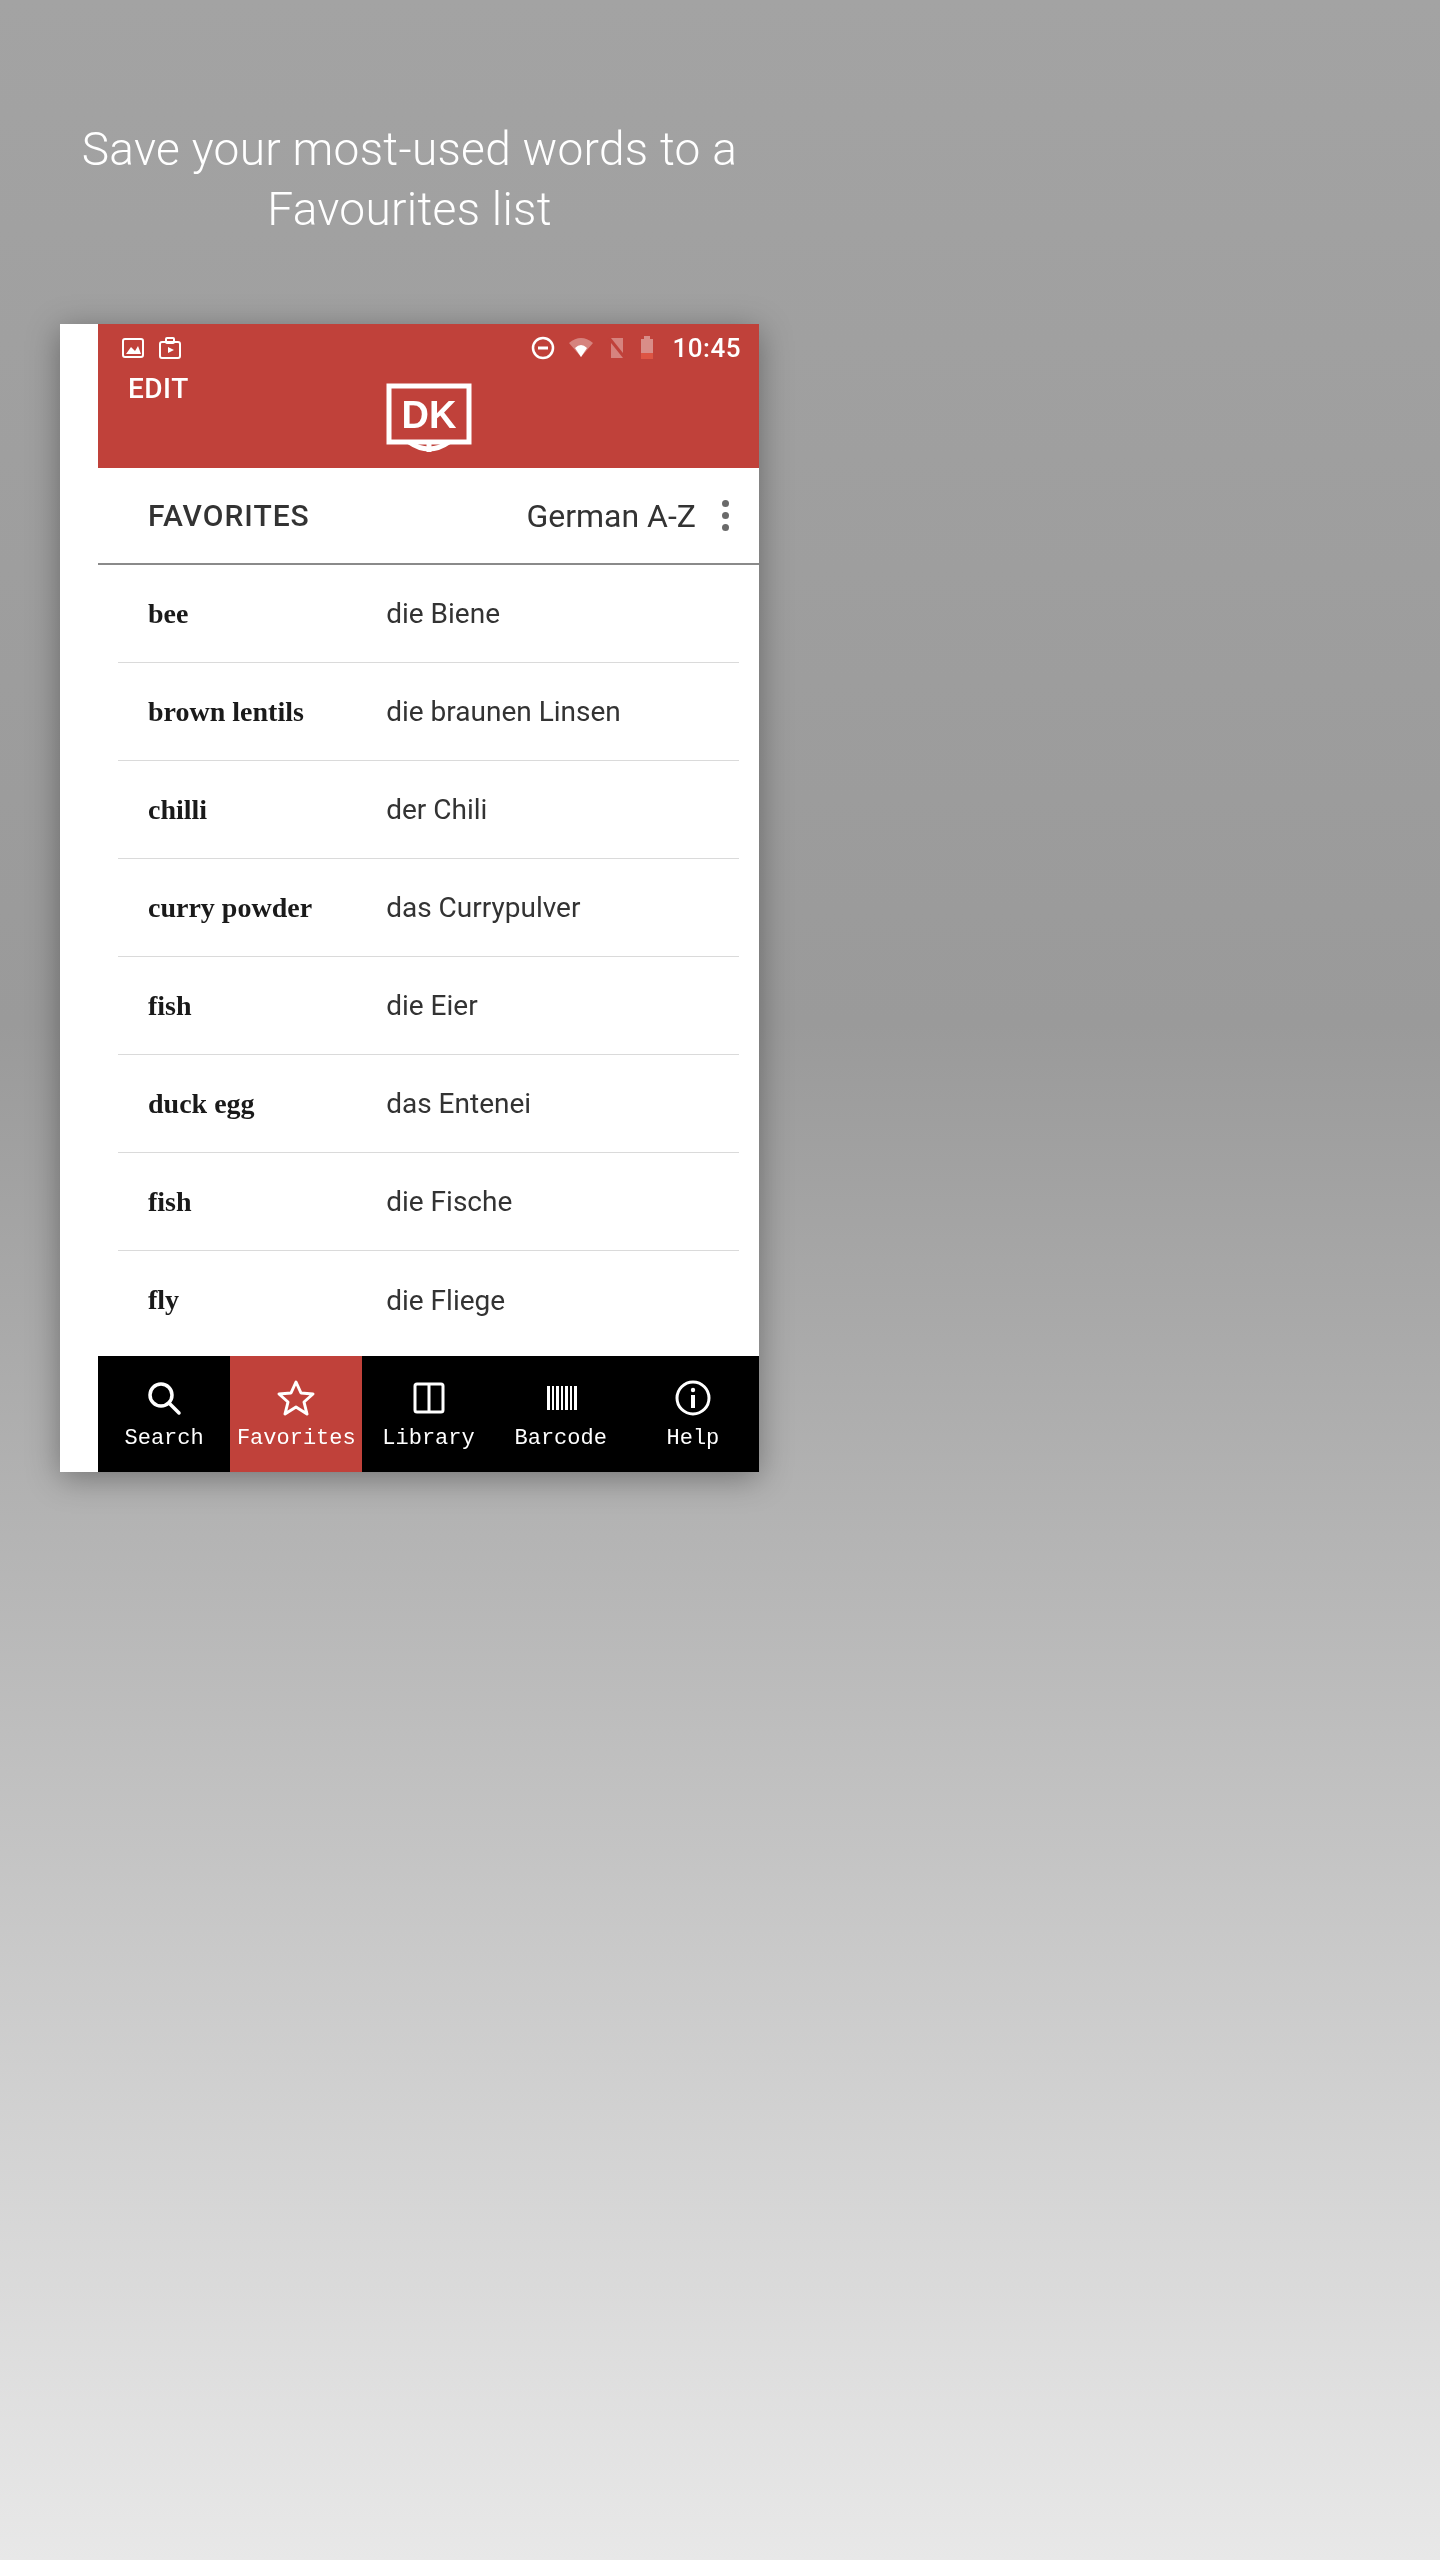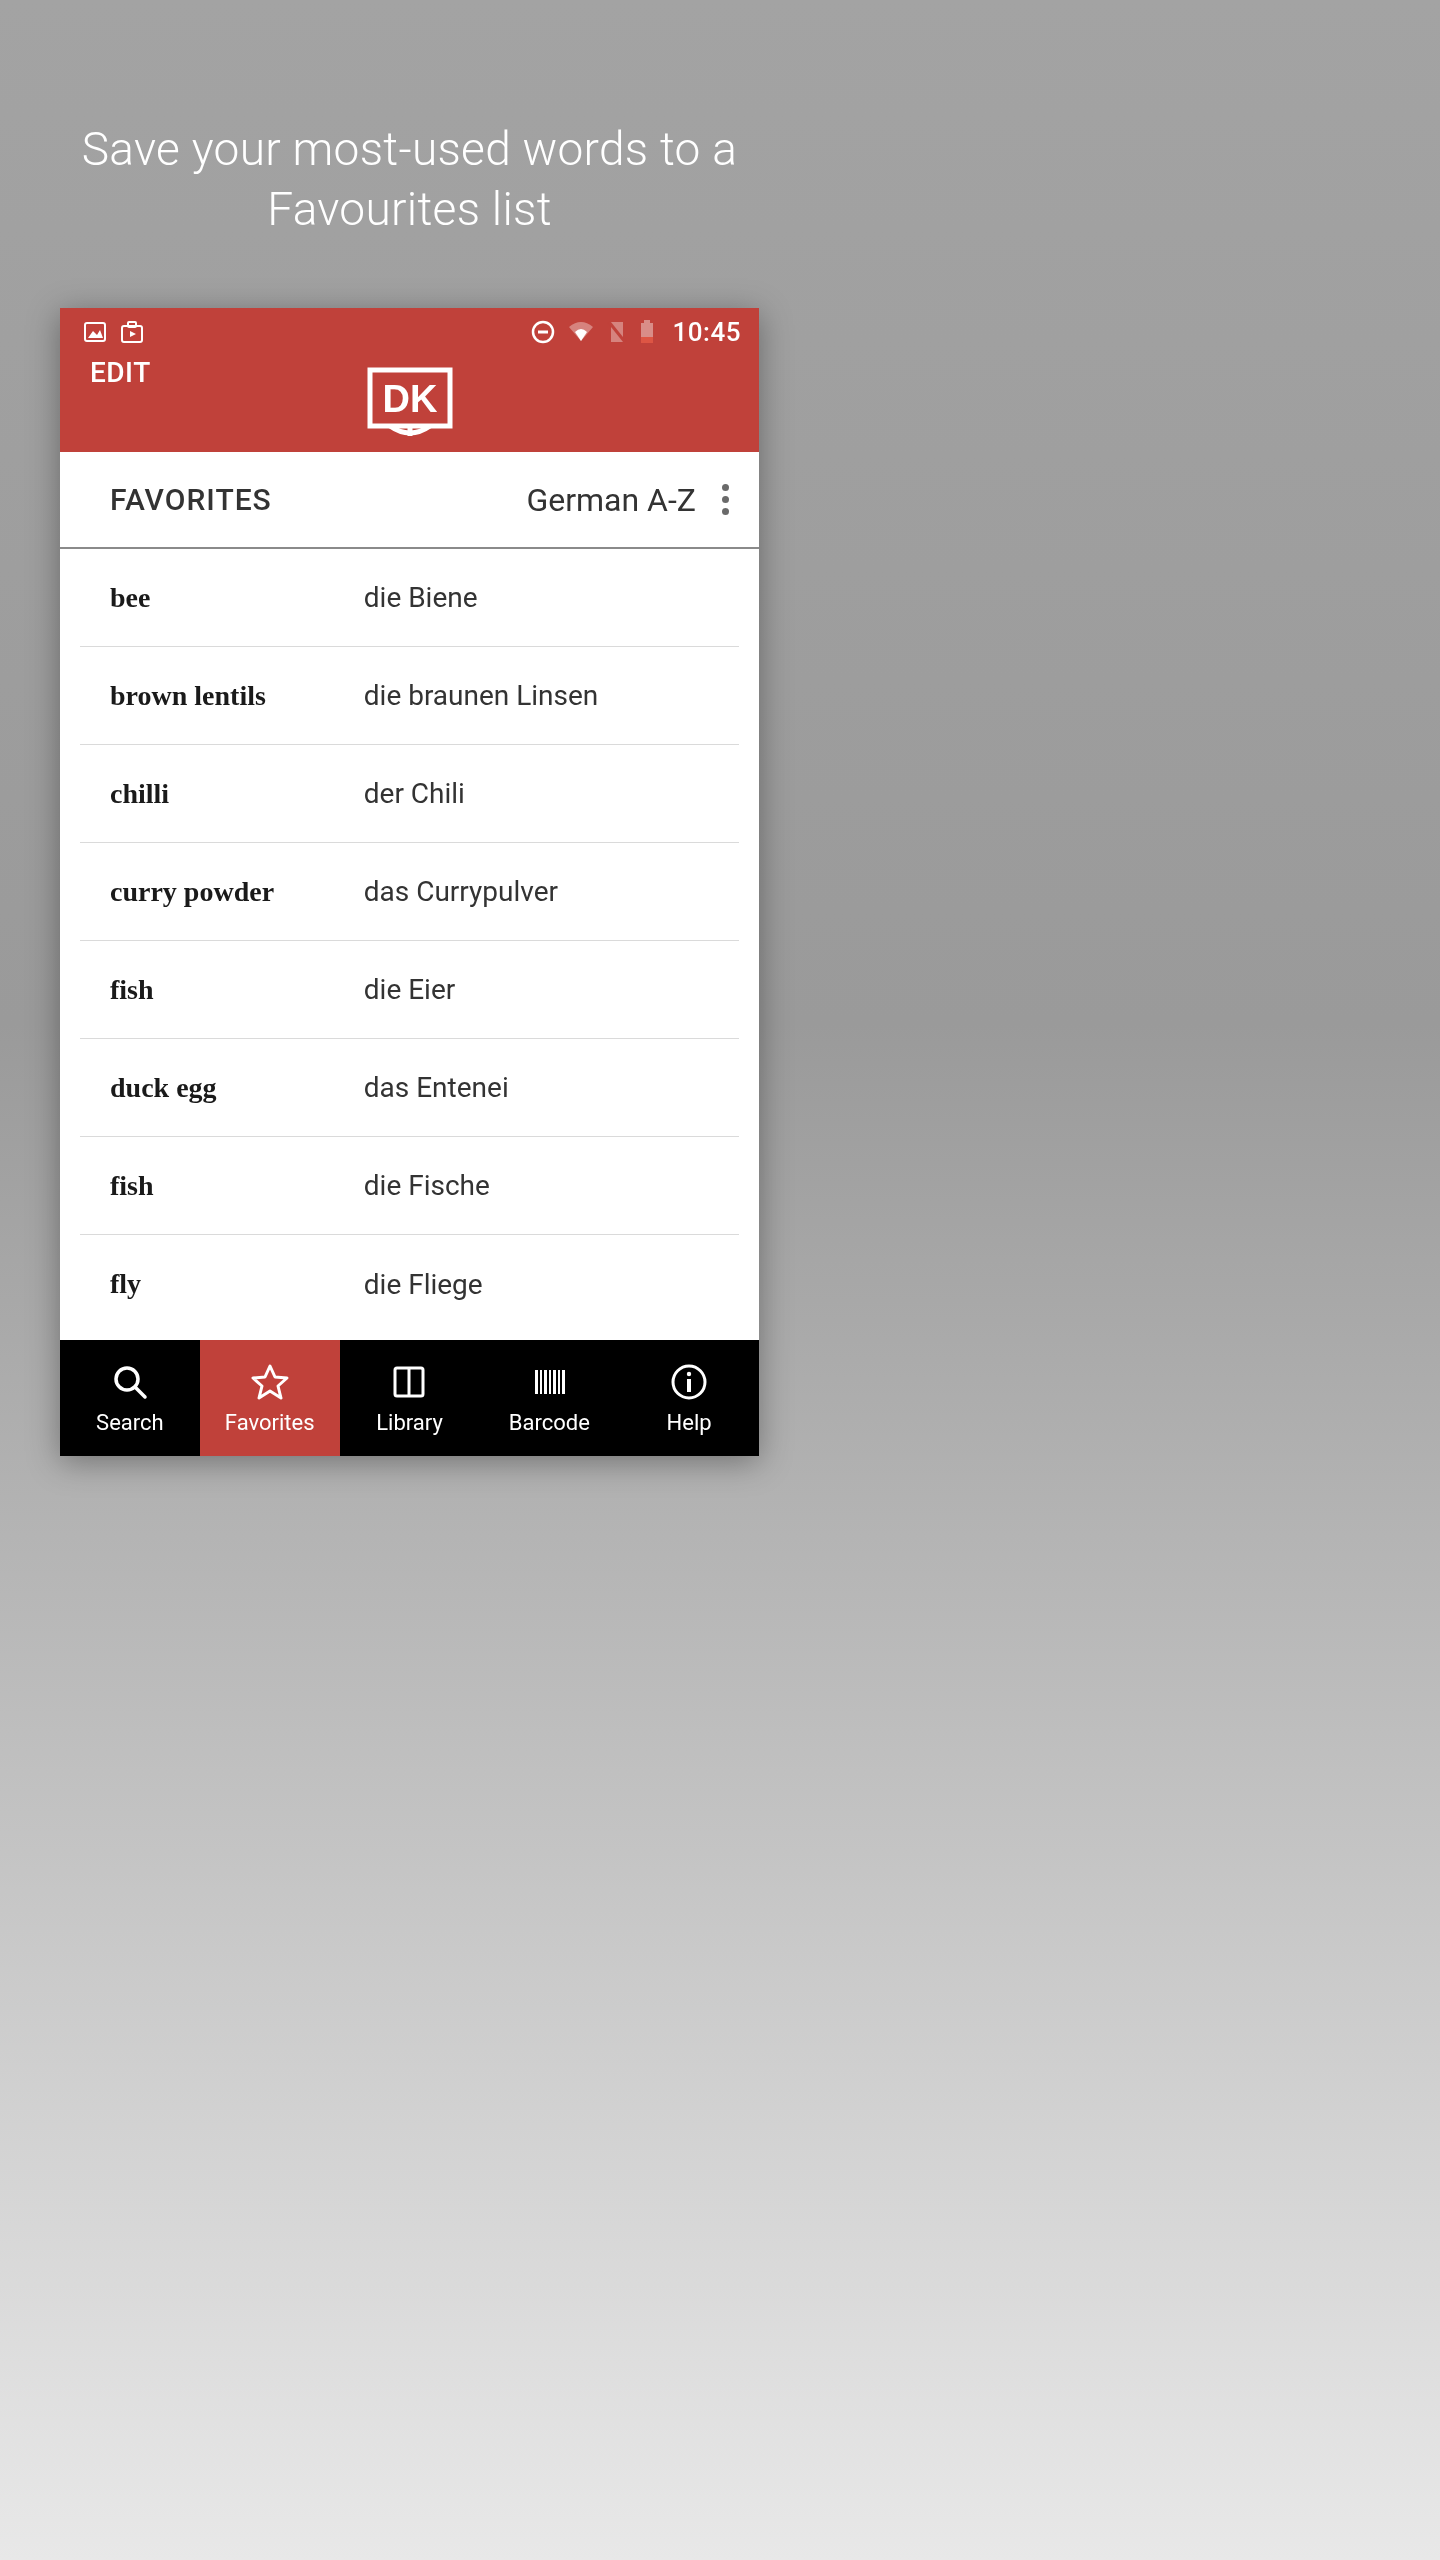--- a/index.html
+++ b/index.html
@@ -16,28 +16,29 @@
     color: #ffffff;
     font-size: 46px;
     font-weight: 300;
     line-height: 1.3;
     padding: 120px 60px 70px;
     letter-spacing: 0.3px;
   }
   .phone-frame {
     position: absolute;
     left: 60px;
-    top: 308px;
+    top: 324px;
     width: 699px;
     height: 1148px;
     box-shadow: 0 6px 30px rgba(0,0,0,0.35);
     background: #fff;
     display: flex;
     flex-direction: column;
     overflow: hidden;
+    padding-left: 38px;
   }
   .status-bar {
     height: 48px;
     background: #c0413a;
     display: flex;
     align-items: center;
     padding: 0 18px 0 24px;
     color: #fff;
   }
   .status-left { display: flex; gap: 14px; align-items: center; }
@@ -123,20 +124,21 @@
   .row .de {
     flex: 1;
     font-size: 28px;
     color: #333;
   }
 
   .tab-bar {
     height: 116px;
     background: #000;
     display: flex;
+    font-family: Liberation Mono, monospace;
   }
   .tab {
     flex: 1;
     display: flex;
     flex-direction: column;
     align-items: center;
     justify-content: center;
     gap: 8px;
     color: #fff;
     cursor: pointer;

